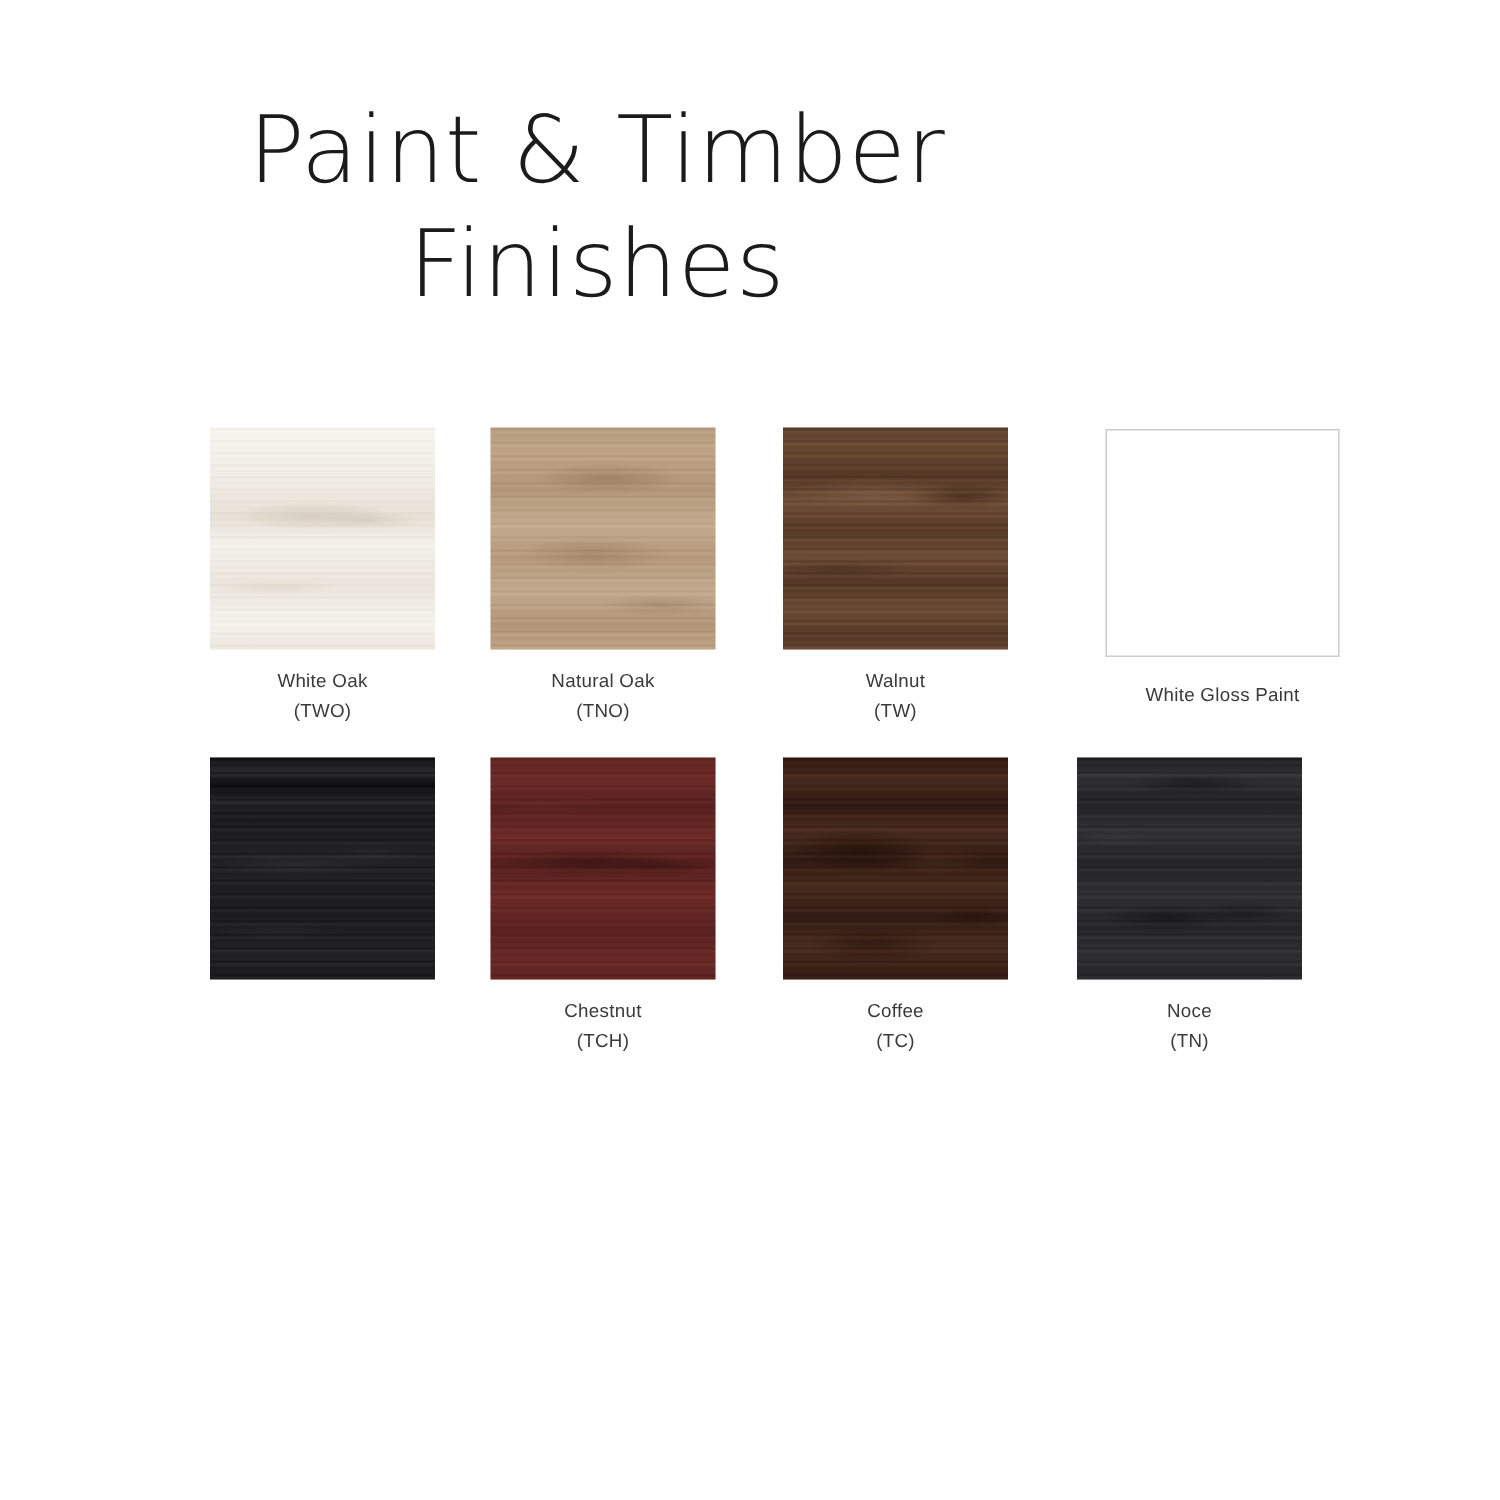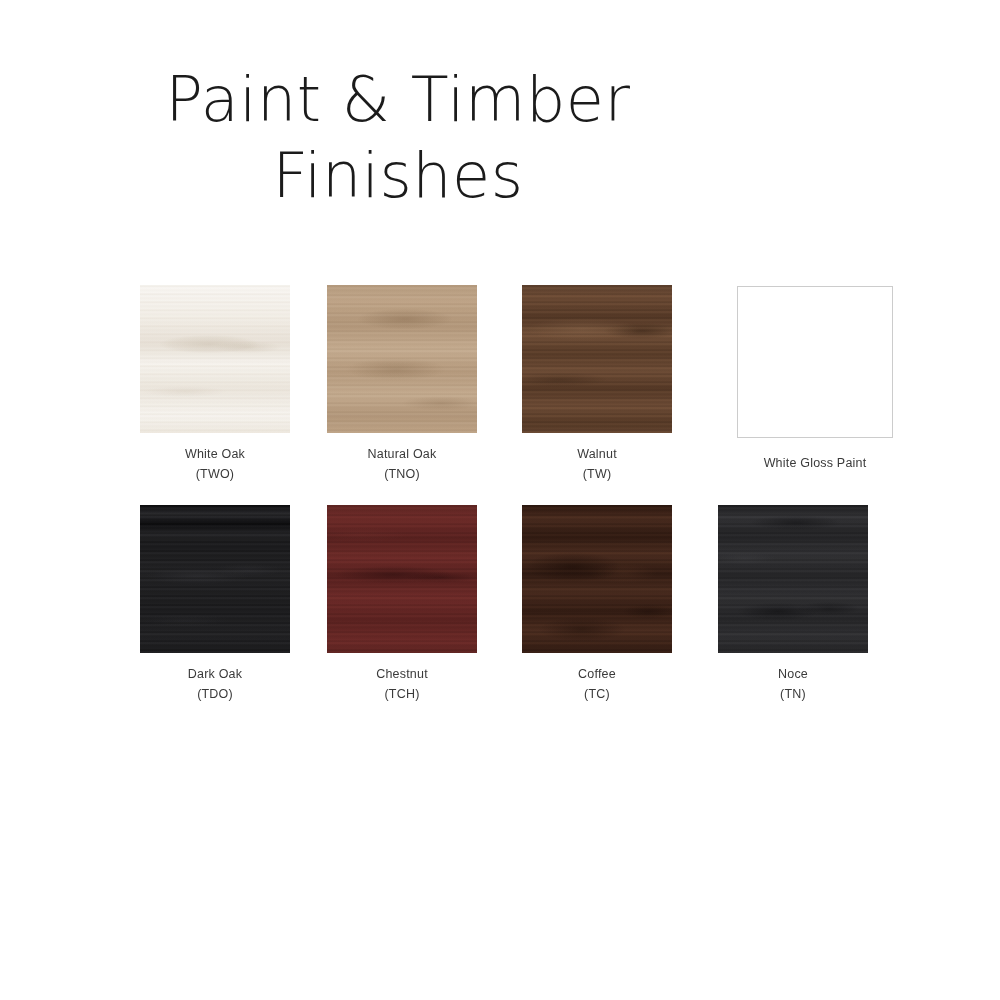--- a/index.html
+++ b/index.html
@@ -372,24 +372,20 @@
   </div>
 
   <div class="swatch-row">
 
     <div class="swatch-cell col0 finish-tdo">
       <div class="swatch-chip">
         <div class="grain-bands"></div>
         <div class="grain-figure"></div>
         <div class="grain-fine"></div>
       </div>
-      <div class="swatch-label">
-        <span>Dark Oak</span>
-        <span class="swatch-code">(TDO)</span>
-      </div>
     </div>
 
     <div class="swatch-cell col2 finish-tc">
       <div class="swatch-chip">
         <div class="grain-bands"></div>
         <div class="grain-figure"></div>
         <div class="grain-fine"></div>
       </div>
       <div class="swatch-label">
         <span>Coffee</span>

